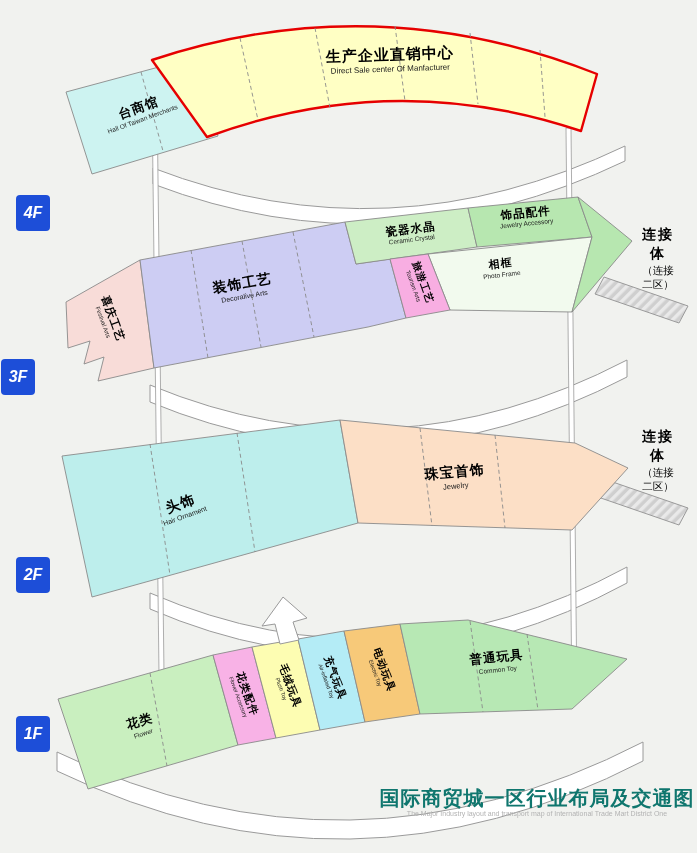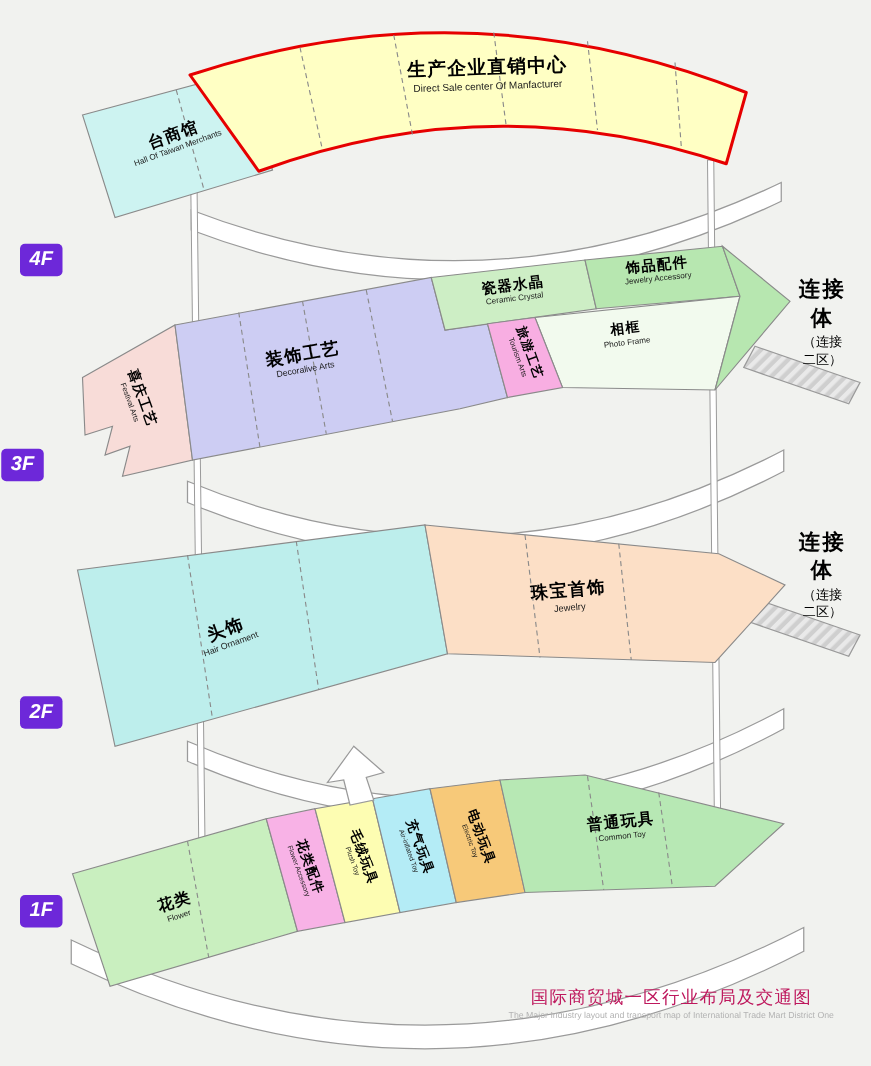--- a/index.html
+++ b/index.html
@@ -7,28 +7,28 @@
          font-family:"Liberation Sans","DejaVu Sans",sans-serif;}
   #stage svg{position:absolute;left:0;top:0;}
   .plate{stroke:#8a8a8a;stroke-width:0.9;}
   .dash{stroke:#8a8a8a;stroke-width:0.9;fill:none;stroke-dasharray:4 3;}
   .road{fill:#ffffff;stroke:#9a9a9a;stroke-width:1;}
   .pillar{fill:#ffffff;stroke:#9a9a9a;stroke-width:0.8;}
   .lbl{position:absolute;transform:translate(-50%,-50%) rotate(var(--r,0deg));
        text-align:center;line-height:1.25;color:#000;white-space:nowrap;}
   .lbl .zh{font-weight:700;font-size:var(--zh,12px);letter-spacing:1px;}
   .lbl .en{font-weight:400;font-size:var(--en,6.5px);color:#1a1a1a;letter-spacing:0;}
-  .badge{position:absolute;width:34px;height:26px;background:#6d28d9;color:#fff;
+  .badge{position:absolute;width:34px;height:36px;background:#1d4ed8;color:#fff;
          border-radius:4px;display:flex;align-items:center;justify-content:center;
          font-style:italic;font-weight:700;font-size:16px;}
   .conn{position:absolute;transform:translate(-50%,-50%);text-align:center;color:#000;line-height:1.35;}
-  .conn .c1{font-size:17px;font-weight:700;letter-spacing:2px;}
+  .conn .c1{font-size:14px;font-weight:700;letter-spacing:2px;}
   .conn .c2{font-size:10.5px;font-weight:400;}
   .footer-zh{position:absolute;left:537px;top:798px;transform:translate(-50%,-50%);
-             font-size:14px;font-weight:400;color:#be185d;letter-spacing:1px;white-space:nowrap;}
+             font-size:20px;font-weight:700;color:#0f766e;letter-spacing:1px;white-space:nowrap;}
   .footer-en{position:absolute;left:537px;top:813px;transform:translate(-50%,-50%);
              font-size:7px;color:#b3b3b3;white-space:nowrap;}
 </style>
 </head>
 <body>
 
 <div id="stage">
 
 <svg width="697" height="853" viewBox="0 0 697 853">
   <defs>

